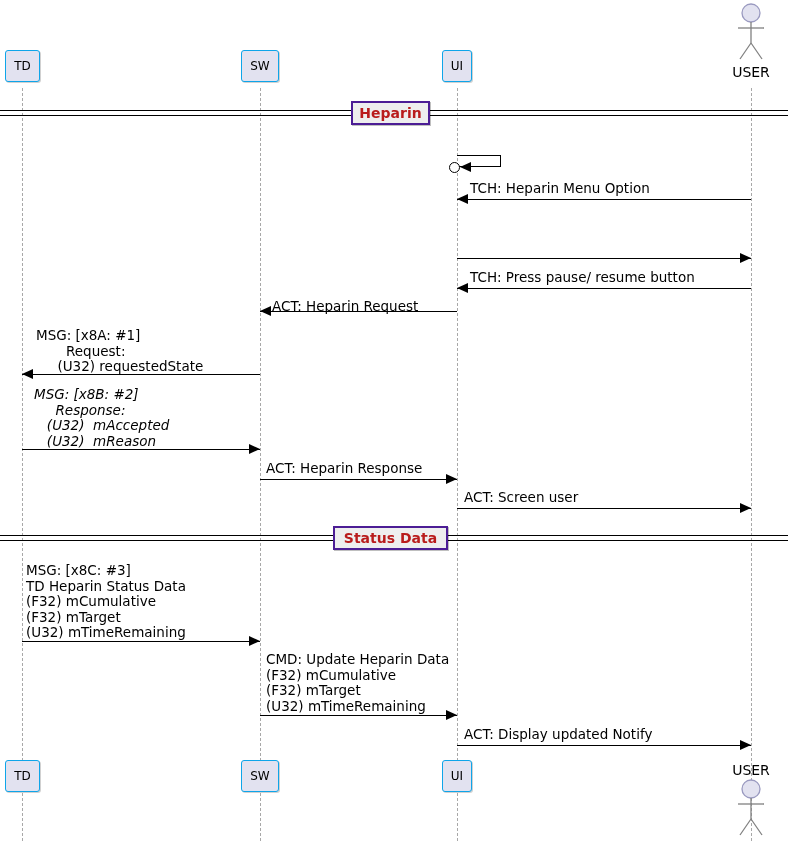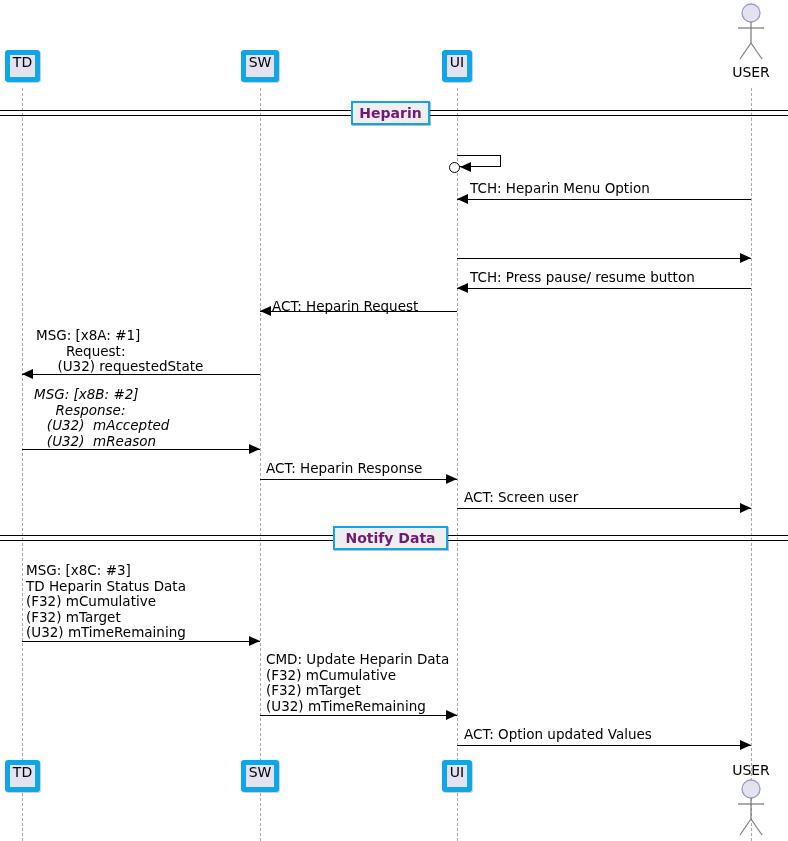--- a/index.html
+++ b/index.html
@@ -5,37 +5,37 @@
   html,body{margin:0;padding:0;background:#FFFFFF;}
   body{font-family:"DejaVu Sans","Liberation Sans",sans-serif;}
   #canvas{position:relative;width:788px;height:841px;background:#FFFFFF;overflow:hidden;}
 
   
   .lifeline{position:absolute;width:0;border-left:1px dashed #A8A8A8;}
 
   
   .plabel{
     position:absolute;box-sizing:border-box;
-    background:#E2E2F0;border:5px solid #0ea5e9;border-radius:3px;
-    color:#000;font-size:14px;line-height:1;
-    display:flex;align-items:flex-start;justify-content:center;
+    background:#E2E2F0;border:1px solid #0ea5e9;border-radius:3px;
+    color:#000;font-size:12px;line-height:1;
+    display:flex;align-items:center;justify-content:center;
     box-shadow:1px 1px 0 rgba(0,0,0,0.18);
   }
 
   
   .actor{position:absolute;}
   .actor svg{display:block;}
   .actor-name{position:absolute;font-size:14px;color:#000;text-align:center;white-space:nowrap;}
 
   
   .divline{position:absolute;left:0;right:0;height:4px;border-top:1.4px solid #000;border-bottom:1.4px solid #000;}
   .divbox{
     position:absolute;box-sizing:border-box;
-    background:#EEEEEE;border:2px solid #0ea5e9;
-    font-size:14px;font-weight:bold;color:#701a75;
+    background:#EEEEEE;border:2px solid #4c1d95;
+    font-size:14px;font-weight:bold;color:#b91c1c;
     display:flex;align-items:center;justify-content:center;
     box-shadow:1px 1px 0 rgba(0,0,0,0.25);
     z-index:5;
   }
 
   
   .msgline{position:absolute;height:0;border-top:1.1px solid #000;}
   .arrow{position:absolute;width:0;height:0;}
   .arrow-r{border-top:5px solid transparent;border-bottom:5px solid transparent;border-left:11px solid #000;}
   .arrow-l{border-top:5px solid transparent;border-bottom:5px solid transparent;border-right:11px solid #000;}
@@ -119,39 +119,39 @@
   <div class="msglabel" style="left:266px; top:461px;">ACT: Heparin Response</div>
   <div class="msgline" style="left:260px; top:479px; width:197px;"></div>
   <div class="arrow arrow-r" style="left:446px; top:474px;"></div>
 
   <div class="msglabel" style="left:464px; top:490px;">ACT: Screen user</div>
   <div class="msgline" style="left:457px; top:508px; width:294px;"></div>
   <div class="arrow arrow-r" style="left:740px; top:503px;"></div>
 
   <div class="divline" style="top:535px;"></div>
   <div class="divbox" style="left:333px; top:526px; width:115px; height:24px;">
-    <span>Notify Data</span>
+    <span>Status Data</span>
   </div>
 
   <div class="msglabel" style="left:26px; top:563px;">MSG: [x8C: #3]
 TD Heparin Status Data
 (F32) mCumulative
 (F32) mTarget
 (U32) mTimeRemaining</div>
   <div class="msgline" style="left:22px; top:641px; width:238px;"></div>
   <div class="arrow arrow-r" style="left:249px; top:636px;"></div>
 
   <div class="msglabel" style="left:266px; top:652px;">CMD: Update Heparin Data
 (F32) mCumulative
 (F32) mTarget
 (U32) mTimeRemaining</div>
   <div class="msgline" style="left:260px; top:715px; width:197px;"></div>
   <div class="arrow arrow-r" style="left:446px; top:710px;"></div>
 
-  <div class="msglabel" style="left:464px; top:727px;">ACT: Option updated Values</div>
+  <div class="msglabel" style="left:464px; top:727px;">ACT: Display updated Notify</div>
   <div class="msgline" style="left:457px; top:745px; width:294px;"></div>
   <div class="arrow arrow-r" style="left:740px; top:740px;"></div>
 
   <div class="plabel" style="left:5px; top:760px; width:35px; height:32px;">
     <span>TD</span>
   </div>
 
   <div class="plabel" style="left:241px; top:760px; width:38px; height:32px;">
     <span>SW</span>
   </div>

